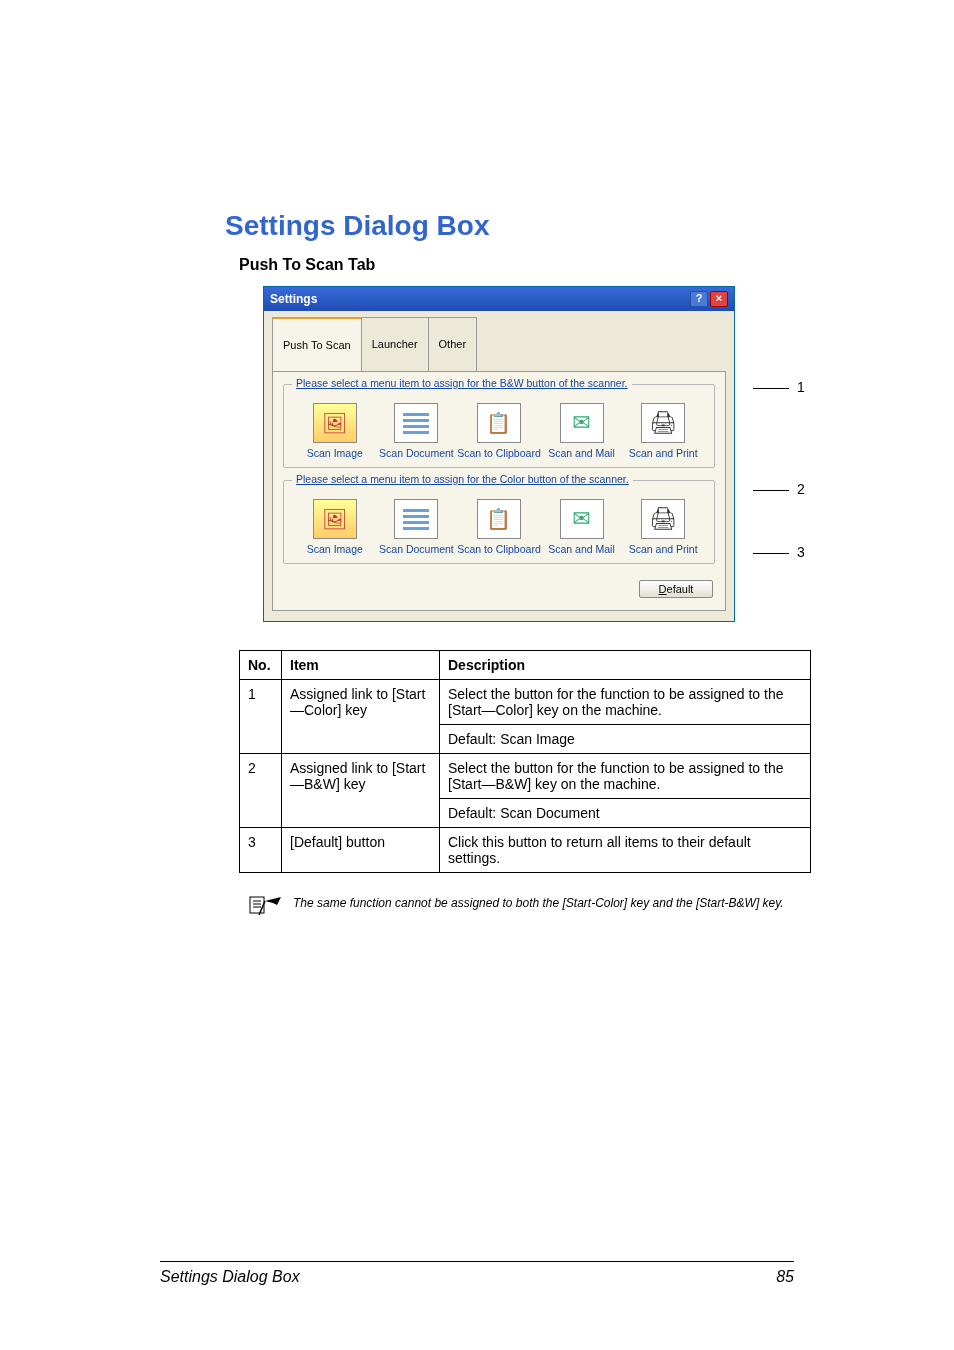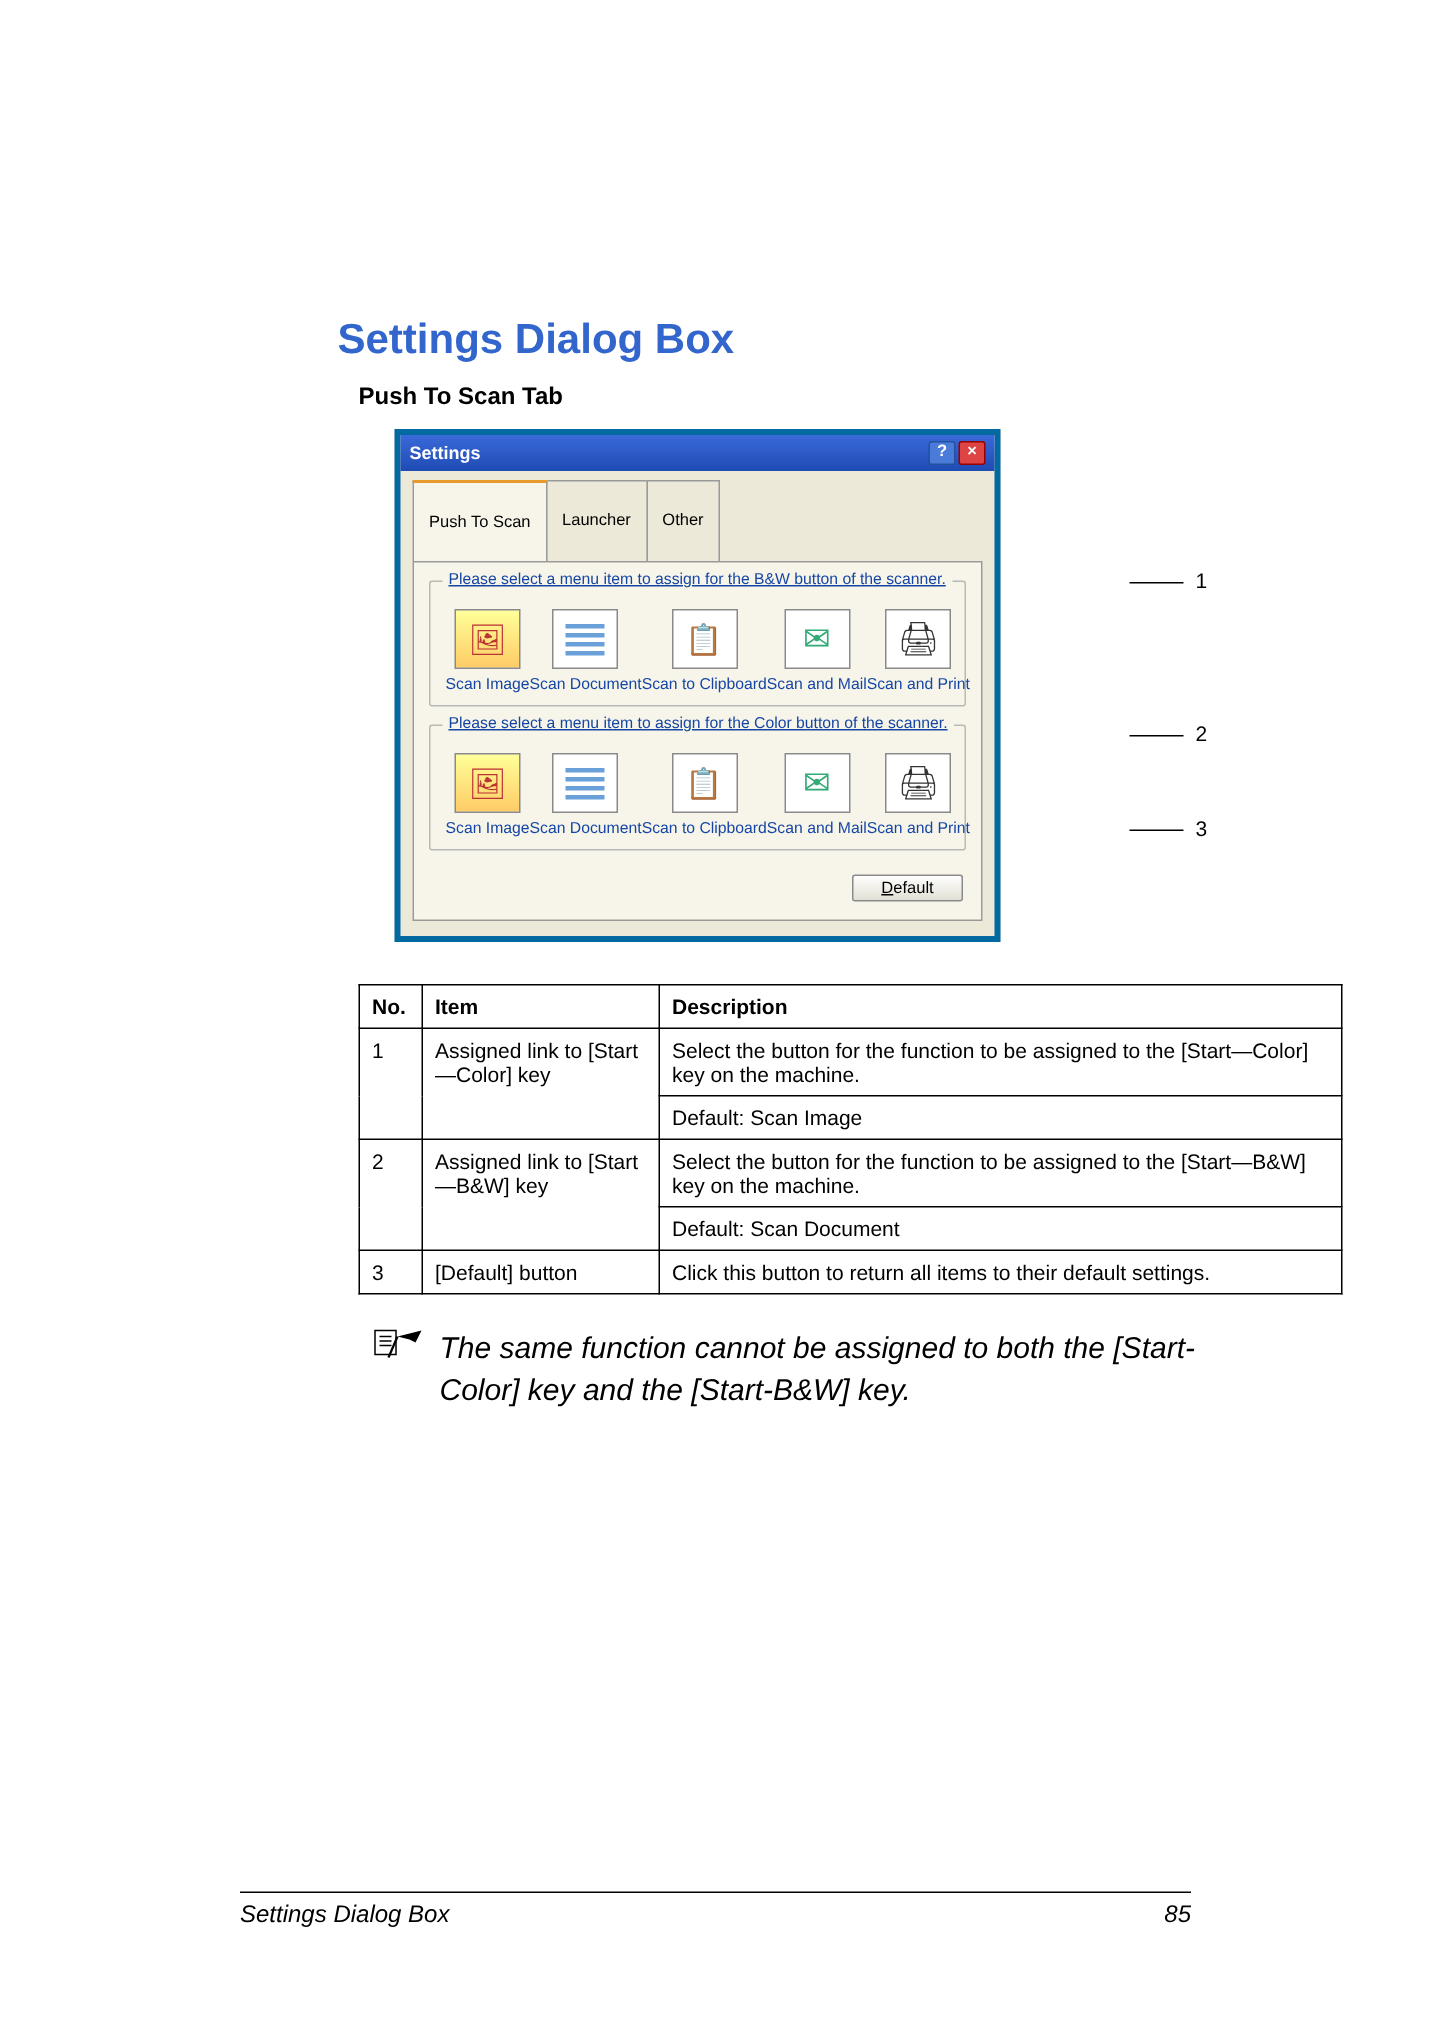--- a/index.html
+++ b/index.html
@@ -31,22 +31,22 @@
     margin: 0 0 12px 14px;
   }
   .dialog-wrap {
     position: relative;
     margin-left: 38px;
     margin-bottom: 28px;
   }
 
   
   .dialog {
-    width: 404px;
-    border: 4px solid #0369a1;
+    width: 472px;
+    border: 1px solid #0369a1;
     font-size: 11px;
     background: #ece9d8;
   }
   .titlebar {
     background: linear-gradient(#3a6ad9, #1f4bb3);
     color: #fff;
     font-weight: bold;
     padding: 4px 6px;
     font-size: 12px;
     display: flex;
@@ -142,40 +142,40 @@
   .callout .lead {
     border-top:1px solid #000;
     display:inline-block;
     vertical-align:middle;
   }
   .callout .num { padding-left:8px; }
 
   
   .desc-table {
     border-collapse: collapse;
-    width: 656px;
+    width: 572px;
     margin-left: 14px;
     font-size: 14px;
   }
   .desc-table th, .desc-table td {
     border: 1px solid #000;
     padding: 6px 8px;
     text-align: left;
     vertical-align: top;
   }
   .desc-table th { font-weight: bold; }
   .desc-table td.no { width: 42px; }
   .desc-table td.item { width: 158px; }
 
   .note {
     display:flex;
     align-items:flex-start;
     gap: 10px;
     margin: 22px 15px 0 24px;
-    font-size: 20px;
+    font-size: 12px;
     font-style: italic;
   }
   .note svg { flex: 0 0 auto; }
   .note-text { line-height:1.4; }
 
   .page-footer {
     position:absolute;
     bottom: 64px;
     left: 160px;
     right: 160px;

